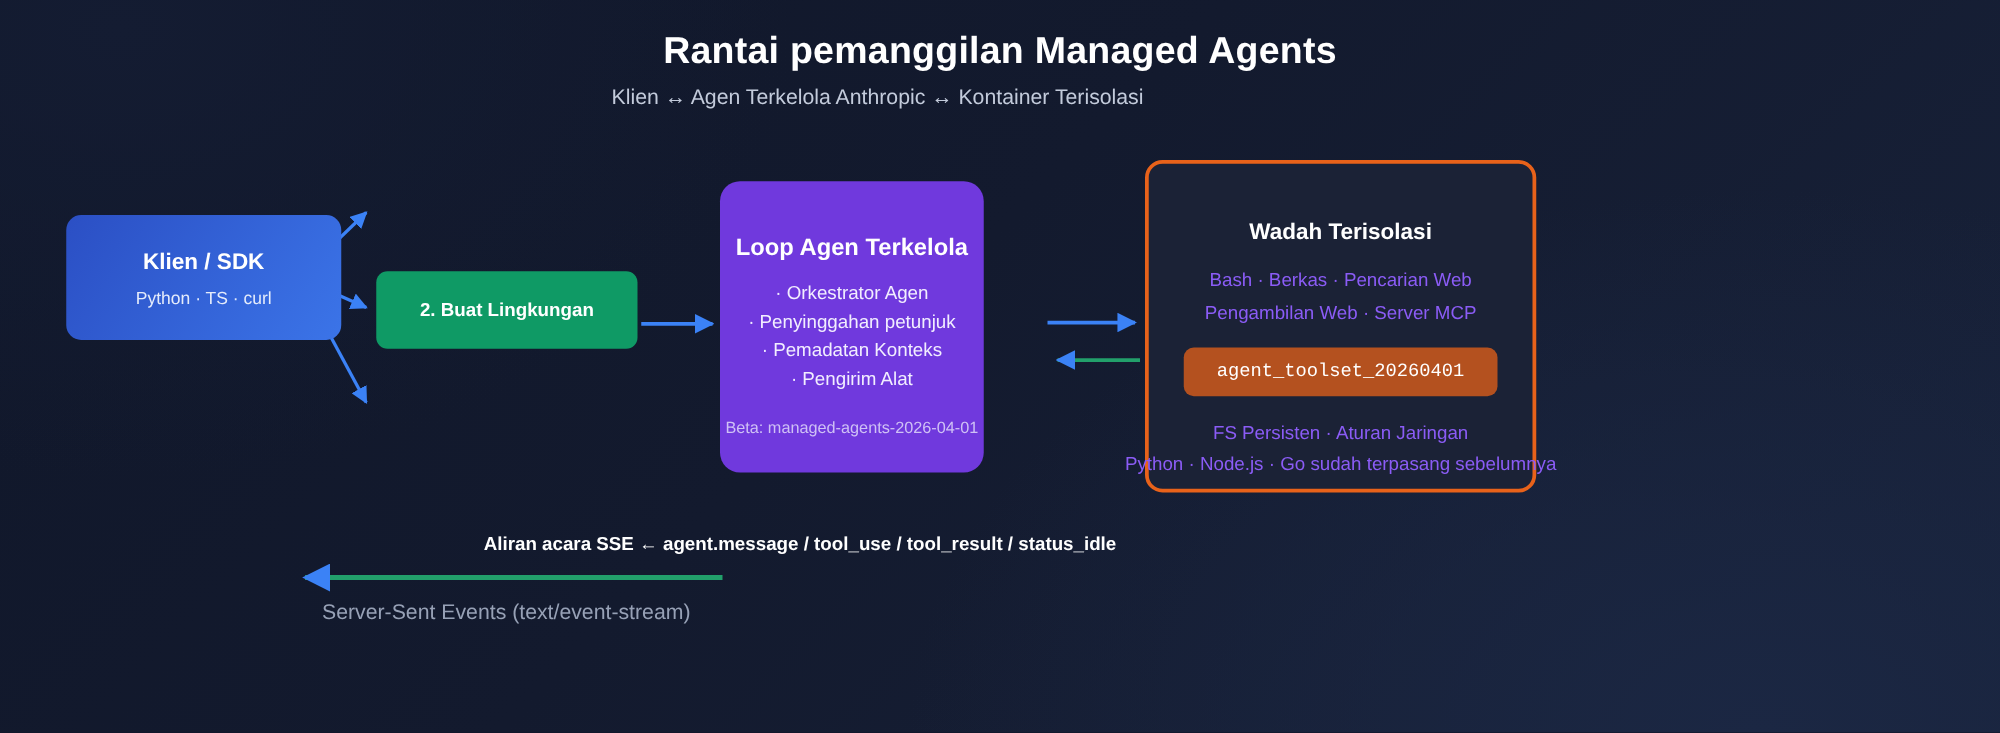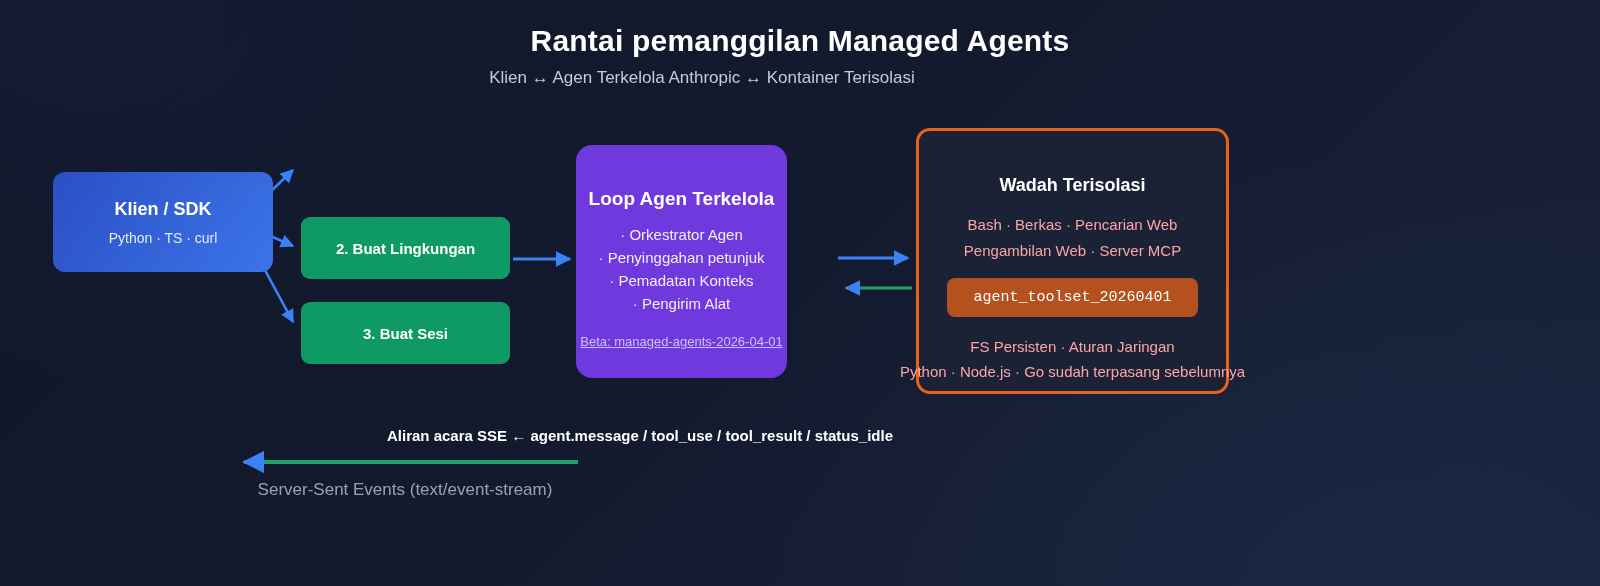--- a/index.html
+++ b/index.html
@@ -112,39 +112,38 @@
     gap: 6px;
   }
   .loop-item {
     font-size: 15px;
     color: #f2eeff;
   }
   .loop-beta {
     margin-top: 22px;
     font-size: 13px;
     color: #cfc1f5;
-    text-decoration: underline;
   }
 
   
   #container-box {
     left: 916px;
     top: 128px;
     width: 313px;
     height: 266px;
     border-radius: 14px;
     border: 3px solid #e8621a;
     background: #1b2236;
     padding-top: 32px;
     overflow: visible;
   }
   #container-box .node-title { font-size: 18px; }
   .cnt-line {
     font-size: 15px;
-    color: #fca5a5;
+    color: #8b5cf6;
     white-space: nowrap;
   }
   #cnt-tools-1 { margin-top: 20px; }
   #cnt-tools-2 { margin-top: 9px; }
   .toolset-badge {
     margin-top: 19px;
     background: #b4511f;
     border-radius: 8px;
     padding: 11px 26px;
     font-family: Liberation Mono, monospace;
@@ -219,23 +218,20 @@
   <div class="subtitle">Klien ↔ Agen Terkelola Anthropic ↔ Kontainer Terisolasi</div>
 
   <div class="node" id="client-box">
     <div class="node-title">Klien / SDK</div>
     <div class="node-sub">Python · TS · curl</div>
   </div>
 
   <div class="node step-box" id="step-2">
     <div class="node-title">2. Buat Lingkungan</div>
   </div>
-  <div class="node step-box" id="step-3">
-    <div class="node-title">3. Buat Sesi</div>
-  </div>
 
   <div class="node" id="loop-box">
     <div class="node-title">Loop Agen Terkelola</div>
     <div class="loop-list">
       <div class="loop-item">· Orkestrator Agen</div>
       <div class="loop-item">· Penyinggahan petunjuk</div>
       <div class="loop-item">· Pemadatan Konteks</div>
       <div class="loop-item">· Pengirim Alat</div>
     </div>
     <div class="loop-beta">Beta: managed-agents-2026-04-01</div>

